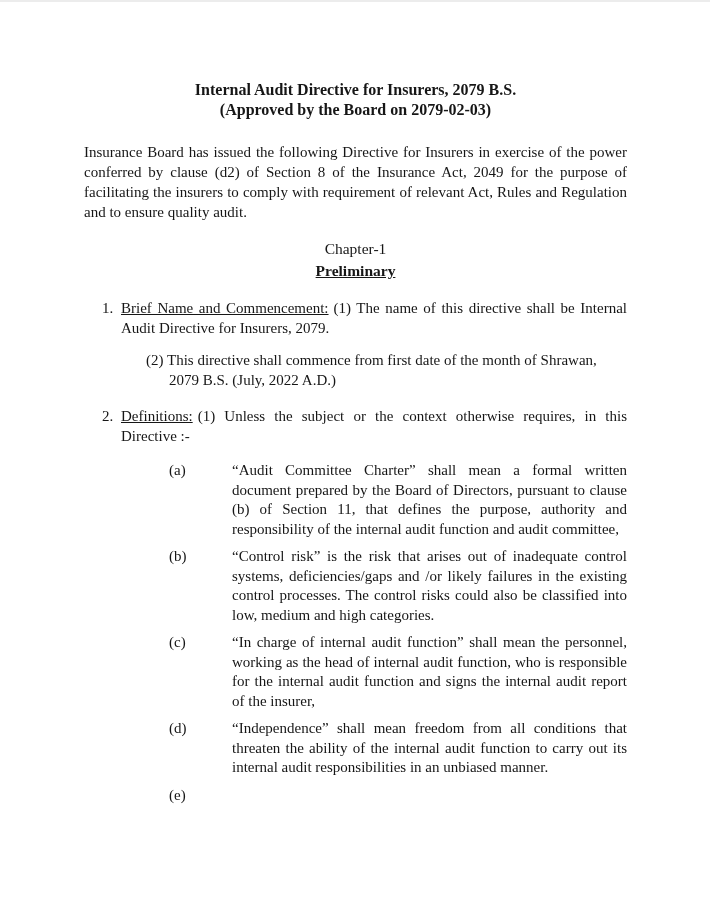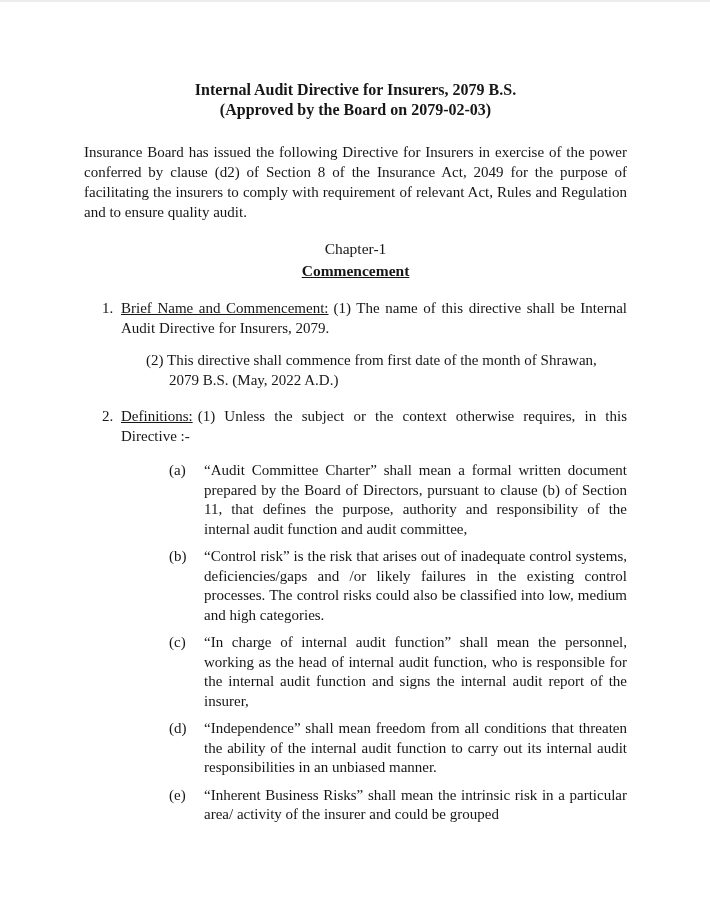--- a/index.html
+++ b/index.html
@@ -75,21 +75,21 @@
   .defs { margin-top: 15px; }
   .def {
     display: flex;
     margin-top: 8px;
     padding-left: 85px;
     font-size: 15px;
     line-height: 19.5px;
   }
   .def:first-child { margin-top: 0; }
   .def-label { flex: 0 0 35px; }
-  .def-text { flex: 1; text-align: justify; }
+  .def-text { flex: 1; text-align: justify; margin-left: 28px; }
   .footer-bar {
     position: absolute;
     left: 84px;
     top: 859px;
     width: 548px;
     height: 20px;
     background: #bfbfbf;
     box-sizing: border-box;
     padding: 0 6px 0 5px;
     display: flex;
@@ -117,31 +117,31 @@
 
     <div class="title-block">
       <div class="doc-title">Internal Audit Directive for Insurers, 2079 B.S.</div>
       <div class="doc-subtitle">(Approved by the Board on 2079-02-03)</div>
     </div>
 
     <p class="intro">Insurance Board has issued the following Directive for Insurers in exercise of the power conferred by clause (d2) of Section 8 of the Insurance Act, 2049 for the purpose of facilitating the insurers to comply with requirement of relevant Act, Rules and Regulation and to ensure quality audit.</p>
 
     <div class="chapter-block">
       <div class="chapter-label">Chapter-1</div>
-      <div class="chapter-name">Commencement</div>
+      <div class="chapter-name">Preliminary</div>
     </div>
 
     <div class="item">
       <span class="item-num">1.</span>
       <div class="item-body">
         <span class="item-heading">Brief Name and Commencement:</span><span>(1) The name of this directive shall be Internal Audit Directive for Insurers, 2079.</span>
       </div>
     </div>
 
-    <p class="clause2">(2) This directive shall commence from first date of the month of Shrawan, 2079 B.S. (May, 2022 A.D.)</p>
+    <p class="clause2">(2) This directive shall commence from first date of the month of Shrawan, 2079 B.S. (July, 2022 A.D.)</p>
 
     <div class="item">
       <span class="item-num">2.</span>
       <div class="item-body">
         <span class="item-heading">Definitions:</span><span>(1) Unless the subject or the context otherwise requires, in this Directive :-</span>
       </div>
     </div>
 
     <div class="defs">
       <div class="def">
@@ -155,21 +155,20 @@
       <div class="def">
         <span class="def-label">(c)</span>
         <span class="def-text">“In charge of internal audit function” shall mean the personnel, working as the head of internal audit function, who is responsible for the internal audit function and signs the internal audit report of the insurer,</span>
       </div>
       <div class="def">
         <span class="def-label">(d)</span>
         <span class="def-text">“Independence” shall mean freedom from all conditions that threaten the ability of the internal audit function to carry out its internal audit responsibilities in an unbiased manner.</span>
       </div>
       <div class="def">
         <span class="def-label">(e)</span>
-        <span class="def-text">“Inherent Business Risks” shall mean the intrinsic risk in a particular area/ activity of the insurer and could be grouped</span>
       </div>
     </div>
 
   </div>
 
   <div class="footer-bar">
     <span class="footer-left">Internal Audit Directive for Insurer, 2079</span>
     <span class="footer-right">
       <span class="pg-num">1</span><span class="pg-sep">|</span><span class="pg-word">Page</span>
     </span>

